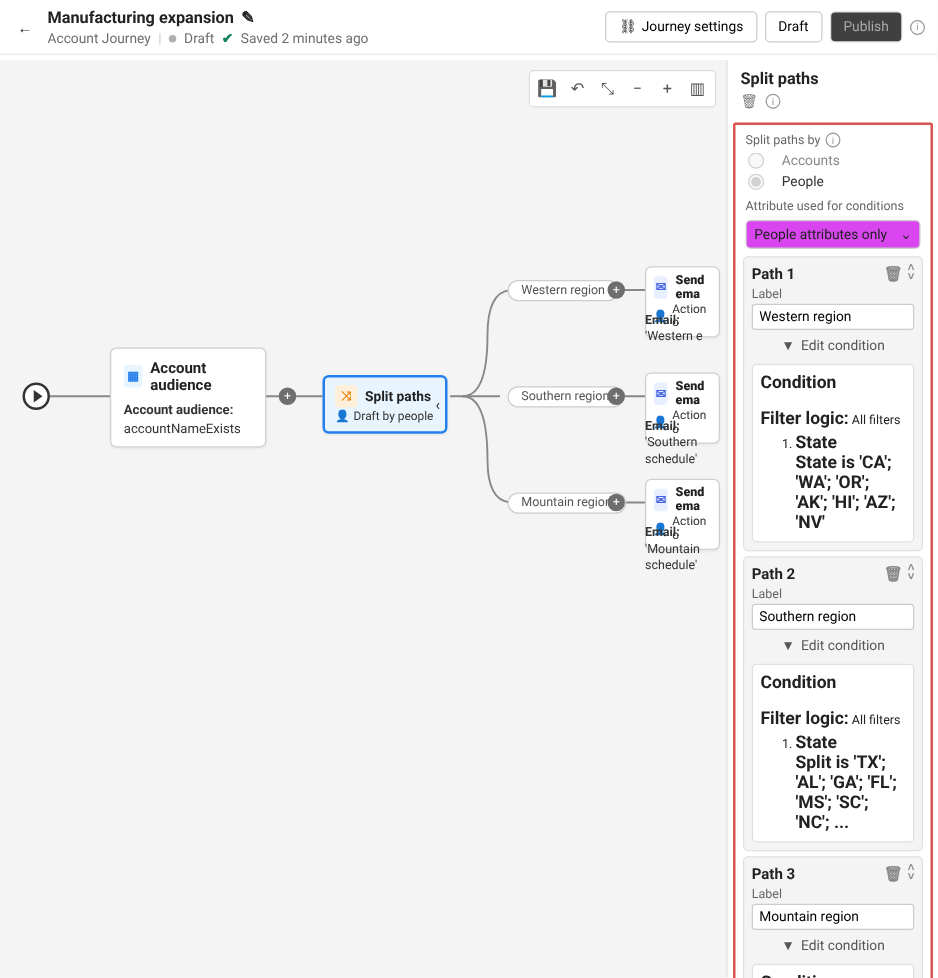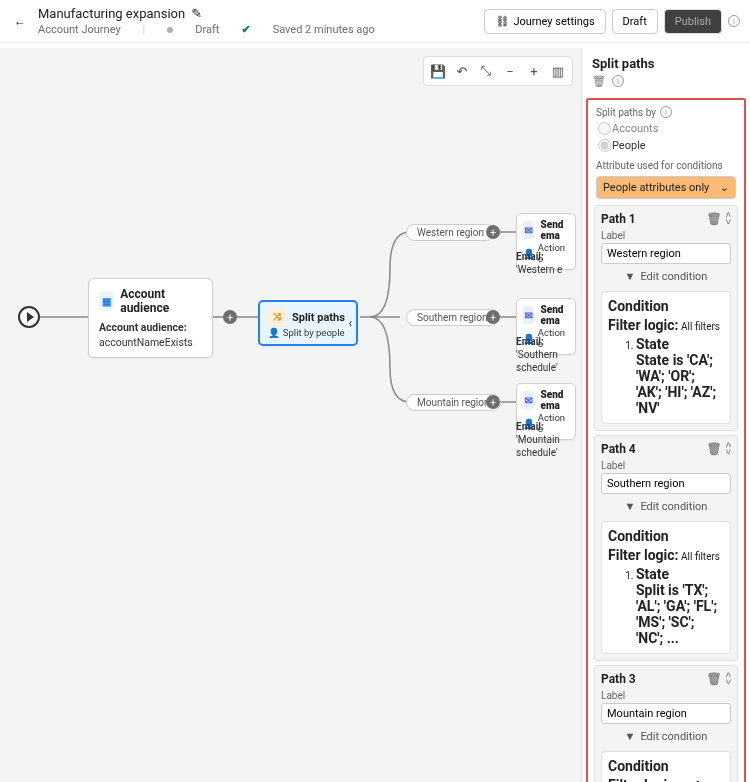--- a/index.html
+++ b/index.html
@@ -1,21 +1,21 @@
 <!DOCTYPE html>
 <html><head>
 <meta charset="utf-8">
 <style>
 *{box-sizing:border-box;margin:0;padding:0;font-family:-apple-system,BlinkMacSystemFont,"Segoe UI",Roboto,sans-serif}
 body{background:#fff;width:750px;height:782px;overflow:hidden;position:relative;font-size:12px;color:#222}
 .header{display:flex;align-items:center;padding:6px 10px;border-bottom:1px solid #eaeaea;gap:8px}
 .back-arrow{cursor:pointer;padding:4px}
 .title-block{flex:1}
-.title-row{display:flex;align-items:center;gap:6px;font-weight:400;font-size:13px}
-.sub-row{display:flex;align-items:center;gap:22px;font-size:11px;color:#6e6e6e;margin-top:2px}
+.title-row{display:flex;align-items:center;gap:6px;font-weight:700;font-size:13px}
+.sub-row{display:flex;align-items:center;gap:6px;font-size:11px;color:#6e6e6e;margin-top:2px}
 .pipe{color:#ccc}
 .dot{width:6px;height:6px;border-radius:50%;background:#b0b0b0;display:inline-block}
 .check{color:#12805c;font-weight:bold}
 .hdr-btns{display:flex;gap:6px;align-items:center}
 .btn{border:1px solid #ccc;background:#fff;border-radius:4px;padding:5px 10px;font-size:11px;cursor:pointer;display:flex;align-items:center;gap:4px}
 .btn.pub{background:#404040;color:#aaa;border-color:#e0e0e0}
 .canvas-wrap{position:absolute;top:48px;left:0;right:168px;bottom:0;background:#f4f4f4;border-right:1px solid #e0e0e0}
 .toolbar{position:absolute;top:8px;right:8px;background:#fff;border:1px solid #ddd;border-radius:4px;display:flex;gap:2px;padding:3px}
 .tb-btn{width:22px;height:22px;display:flex;align-items:center;justify-content:center;cursor:pointer;color:#555;font-size:13px}
 svg.flow{position:absolute;top:0;left:0;width:100%;height:100%}
@@ -37,34 +37,34 @@
 .start::after{content:"";border-left:7px solid #333;border-top:5px solid transparent;border-bottom:5px solid transparent;margin-left:2px}
 .mailnode{width:60px;padding:5px 6px}
 .mailnode .n-title{font-size:10px;margin-bottom:1px}
 .mailblk{position:absolute;font-size:10px;color:#333;width:62px;line-height:1.3}
 .sidepanel{position:absolute;top:48px;right:0;bottom:0;width:168px;background:#fff;overflow-y:auto;font-size:11px}
 .sp-hdr{padding:8px 10px 4px;font-weight:700;font-size:13px}
 .sp-icons{display:flex;gap:6px;padding:0 10px 6px;color:#777}
 .sp-desc{padding:0 10px 8px;font-size:10px;color:#666;line-height:1.35;border-bottom:1px solid #eee}
 .redbox{border:2px solid #d9534f;margin:4px 4px 6px;padding:4px 4px 6px;border-radius:2px}
 .fld-lbl{font-size:10px;color:#666;display:flex;align-items:flex-end;gap:4px;padding:2px 4px}
-.radio-row{display:flex;align-items:center;gap:1px;padding:2px 6px;font-size:11px;color:#888}
+.radio-row{display:flex;align-items:center;gap:14px;padding:2px 6px;font-size:11px;color:#888}
 .radio-row input{accent-color:#2680eb}
 .radio-row.sel{color:#333}
-.sel-input{width:calc(100% - 8px);margin:3px 4px 6px;border:1px solid #ccc;border-radius:4px;padding:4px 6px;font-size:11px;background:#fdba74;display:flex;justify-content:space-between;align-items:center}
+.sel-input{width:calc(100% - 8px);margin:3px 4px 6px;border:1px solid #ccc;border-radius:4px;padding:4px 6px;font-size:11px;background:#d946ef;display:flex;justify-content:space-between;align-items:center}
 .path{background:#f4f4f4;border:1px solid #e0e0e0;border-radius:4px;margin:4px 2px;padding:6px}
 .path-hdr{display:flex;align-items:center;gap:6px;font-weight:700;font-size:12px}
 .path-ctrl{margin-left:auto;display:flex;gap:4px;color:#888}
 .updn{display:flex;flex-direction:column;line-height:7px;font-size:9px}
 .lbl{font-size:10px;color:#666;margin-top:4px}
 .tinput{width:100%;border:1px solid #ccc;border-radius:3px;padding:3px 5px;margin-top:2px;font-size:11px;background:#fff}
 .editc{display:flex;align-items:center;gap:5px;justify-content:center;padding:6px 0;font-size:11px;color:#555}
 .cond{background:#fff;border:1px solid #e0e0e0;border-radius:4px;padding:6px;margin-top:2px}
 .cond b{font-size:14px}
-.cond .fl{font-size:10px;margin-top:3px}
+.cond .fl{font-size:10px;margin-top:13px}
 .cond ol{margin:3px 0 0 28px;font-size:10px}
 .cond ol li{margin-bottom:1px}
 .info-ic{width:12px;height:12px;border:1px solid #999;border-radius:50%;display:inline-flex;align-items:center;justify-content:center;font-size:8px;color:#999}
 </style>
 </head>
 <body>
 
 <div class="header">
   <div class="back-arrow">←</div>
   <div class="title-block">
@@ -130,21 +130,21 @@
 
   <div class="plus" style="left:223px;top:262px">+</div>
 
   <div class="node split" style="left:258px;top:252px">
     <div class="n-title">
         <span class="ic ic-split">⤨</span>
         <span>Split paths</span>
       </div>
     <div class="split-sub">
         <span>👤</span>
-        <span>Split by people</span>
+        <span>Draft by people</span>
       </div>
     <span class="chev-open">‹</span>
   </div>
 
   <div class="chip" style="left:406px;top:176px">Western region</div>
   <div class="chip" style="left:406px;top:261px">Southern region</div>
   <div class="chip" style="left:406px;top:346px">Mountain region</div>
 
   <div class="plus" style="left:486px;top:177px">+</div>
   <div class="plus" style="left:486px;top:262px">+</div>
@@ -225,21 +225,21 @@
                 <span>˅</span>
               </span>
             </div>
           </div><div class="lbl">Label</div><input class="tinput" value="Western region" style=""><div class="editc">
             <span>▼</span>
             <span>Edit condition</span>
           </div><div class="cond"><b>Condition</b><div class="fl"><b>Filter logic:</b> All filters</div><ol>
               <li><b>State</b><br><b>State is 'CA'; 'WA'; 'OR'; 'AK'; 'HI'; 'AZ'; 'NV'</b></li>
             </ol></div></div>
         <div class="path"><div class="path-hdr">
-            <span>Path 4</span>
+            <span>Path 2</span>
             <div class="path-ctrl">
               <span>🗑</span>
               <span class="updn">
                 <span>˄</span>
                 <span>˅</span>
               </span>
             </div>
           </div><div class="lbl">Label</div><input class="tinput" value="Southern region" style=""><div class="editc">
             <span>▼</span>
             <span>Edit condition</span>

